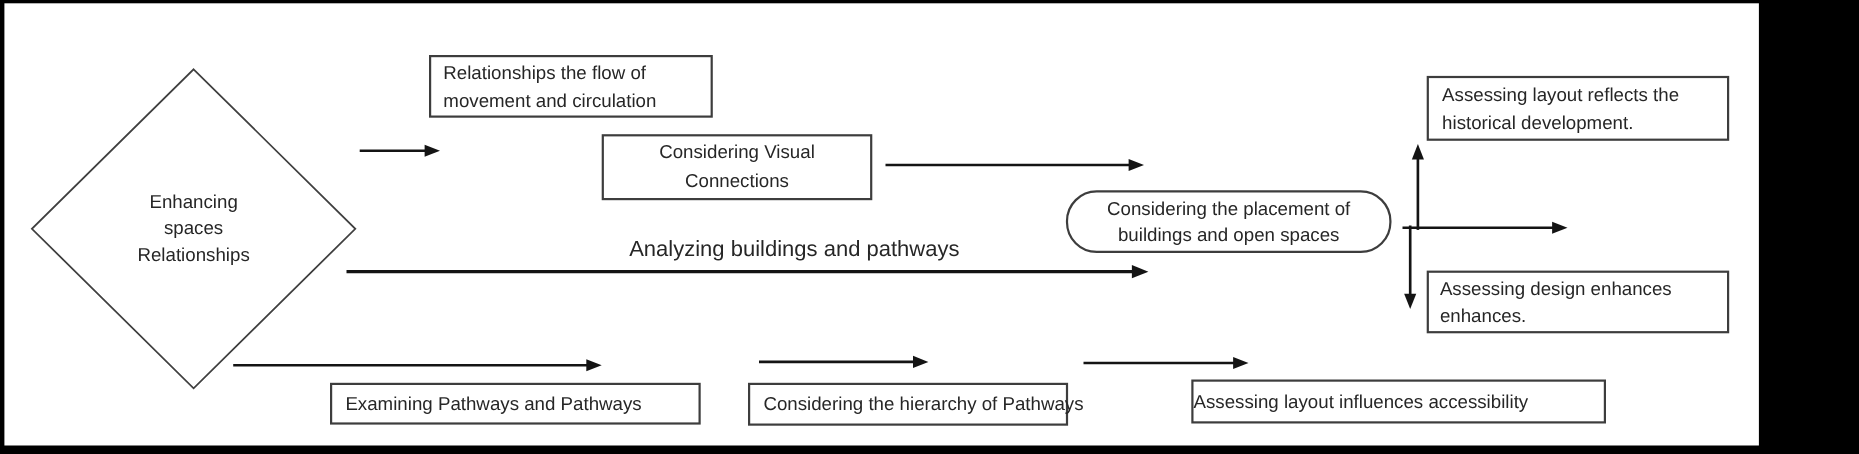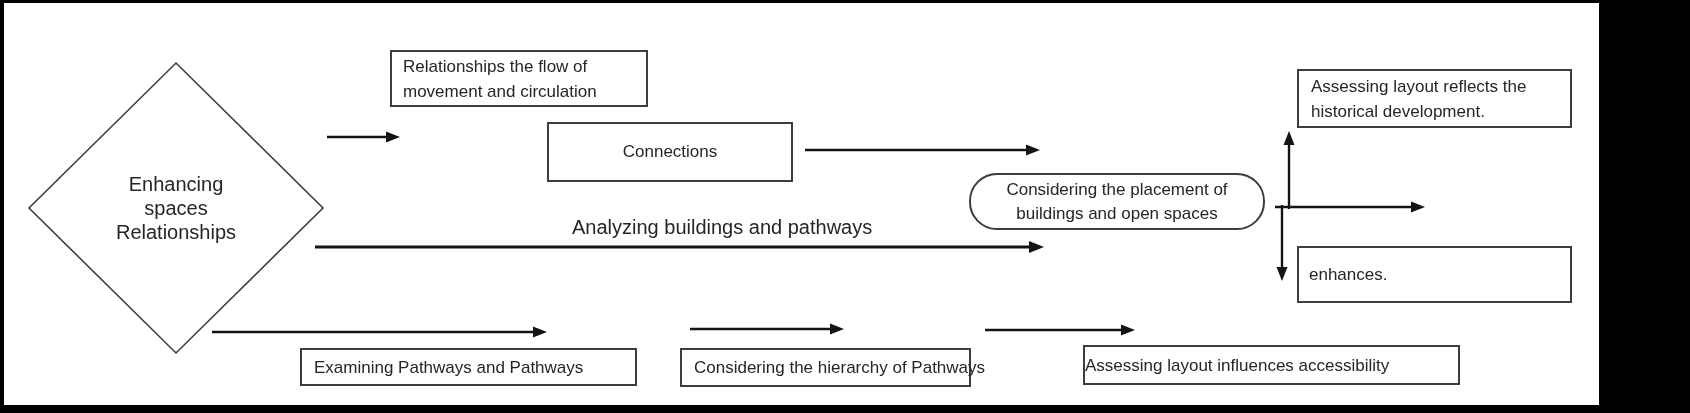--- a/index.html
+++ b/index.html
@@ -30,21 +30,21 @@
     font-size:17px;
     line-height:25px;
   }
   .node.center{align-items:center;text-align:center;}
   .node.left{align-items:flex-start;text-align:left;}
   .node span{white-space:nowrap;}
 
   #diamond-label{
     position:absolute;left:29px;top:63px;width:294px;height:290px;
     display:flex;flex-direction:column;align-items:center;justify-content:center;
-    font-size:20px;line-height:24px;text-align:center;
+    font-size:17px;line-height:24px;text-align:center;
   }
   #edge-label{
     position:absolute;left:528px;top:217px;width:290px;
     font-size:20px;line-height:21px;white-space:nowrap;margin-left:44px;
   }
   .shaft{stroke:#141414;stroke-width:2.4;fill:none;}
   .shaft.thick{stroke-width:3;}
   .head{fill:#141414;stroke:none;}
   .outline{fill:#ffffff;stroke:#3f3f3f;stroke-width:1.6;}
 </style>
@@ -109,34 +109,36 @@
     <span>spaces</span>
     <span>Relationships</span>
   </div>
 
   <div class="node left" style="left:390px;top:50px;width:258px;height:57px;padding-left:11px;">
     <span>Relationships the flow of</span>
     <span>movement and circulation</span>
   </div>
 
   <div class="node center" style="left:547px;top:122px;width:246px;height:60px;line-height:26px;">
+    <span>Considering Visual</span>
     <span>Connections</span>
   </div>
 
   <div class="node center" style="left:969px;top:173px;width:296px;height:57px;line-height:24px;border-radius:28px;">
     <span>Considering the placement of</span>
     <span>buildings and open spaces</span>
   </div>
 
   <div class="node left" style="left:1297px;top:69px;width:275px;height:59px;padding-left:12px;">
     <span>Assessing layout reflects the</span>
     <span>historical development.</span>
   </div>
 
   <div class="node left" style="left:1297px;top:246px;width:275px;height:57px;padding-left:10px;">
+    <span>Assessing design enhances</span>
     <span>enhances.</span>
   </div>
 
   <div class="node left" style="left:300px;top:348px;width:337px;height:38px;padding-left:12px;">
     <span>Examining Pathways and Pathways</span>
   </div>
 
   <div class="node left" style="left:680px;top:348px;width:291px;height:39px;padding-left:12px;">
     <span>Considering the hierarchy of Pathways</span>
   </div>

